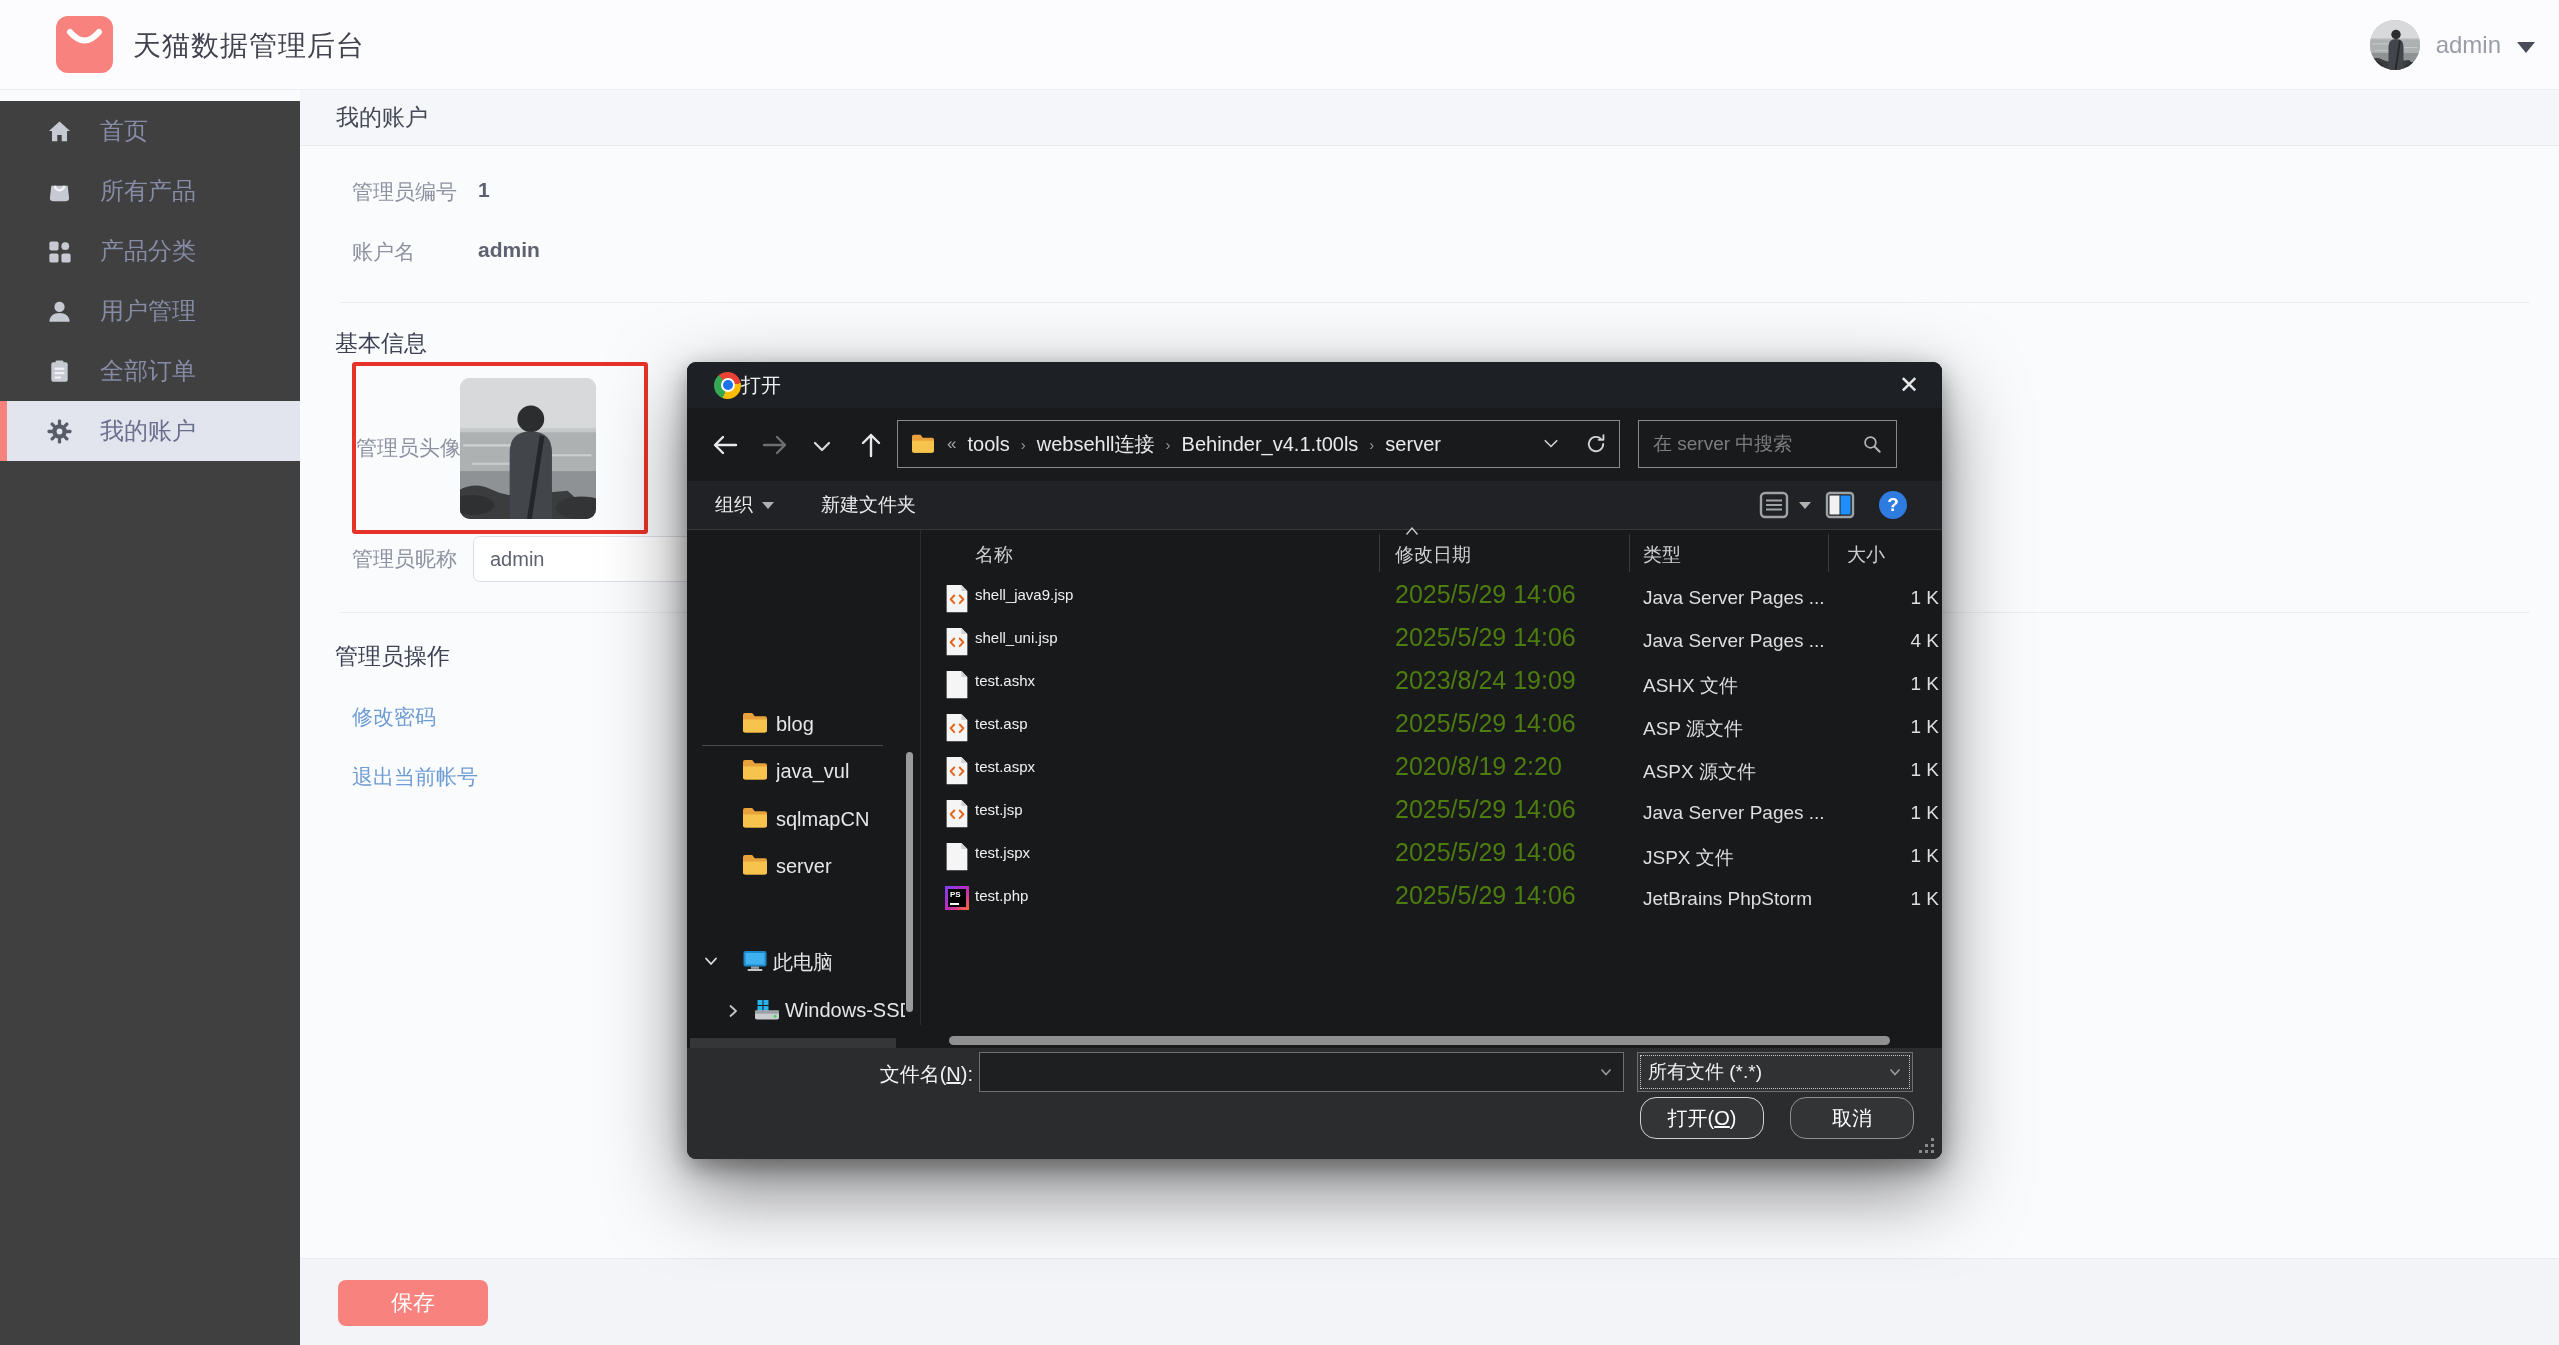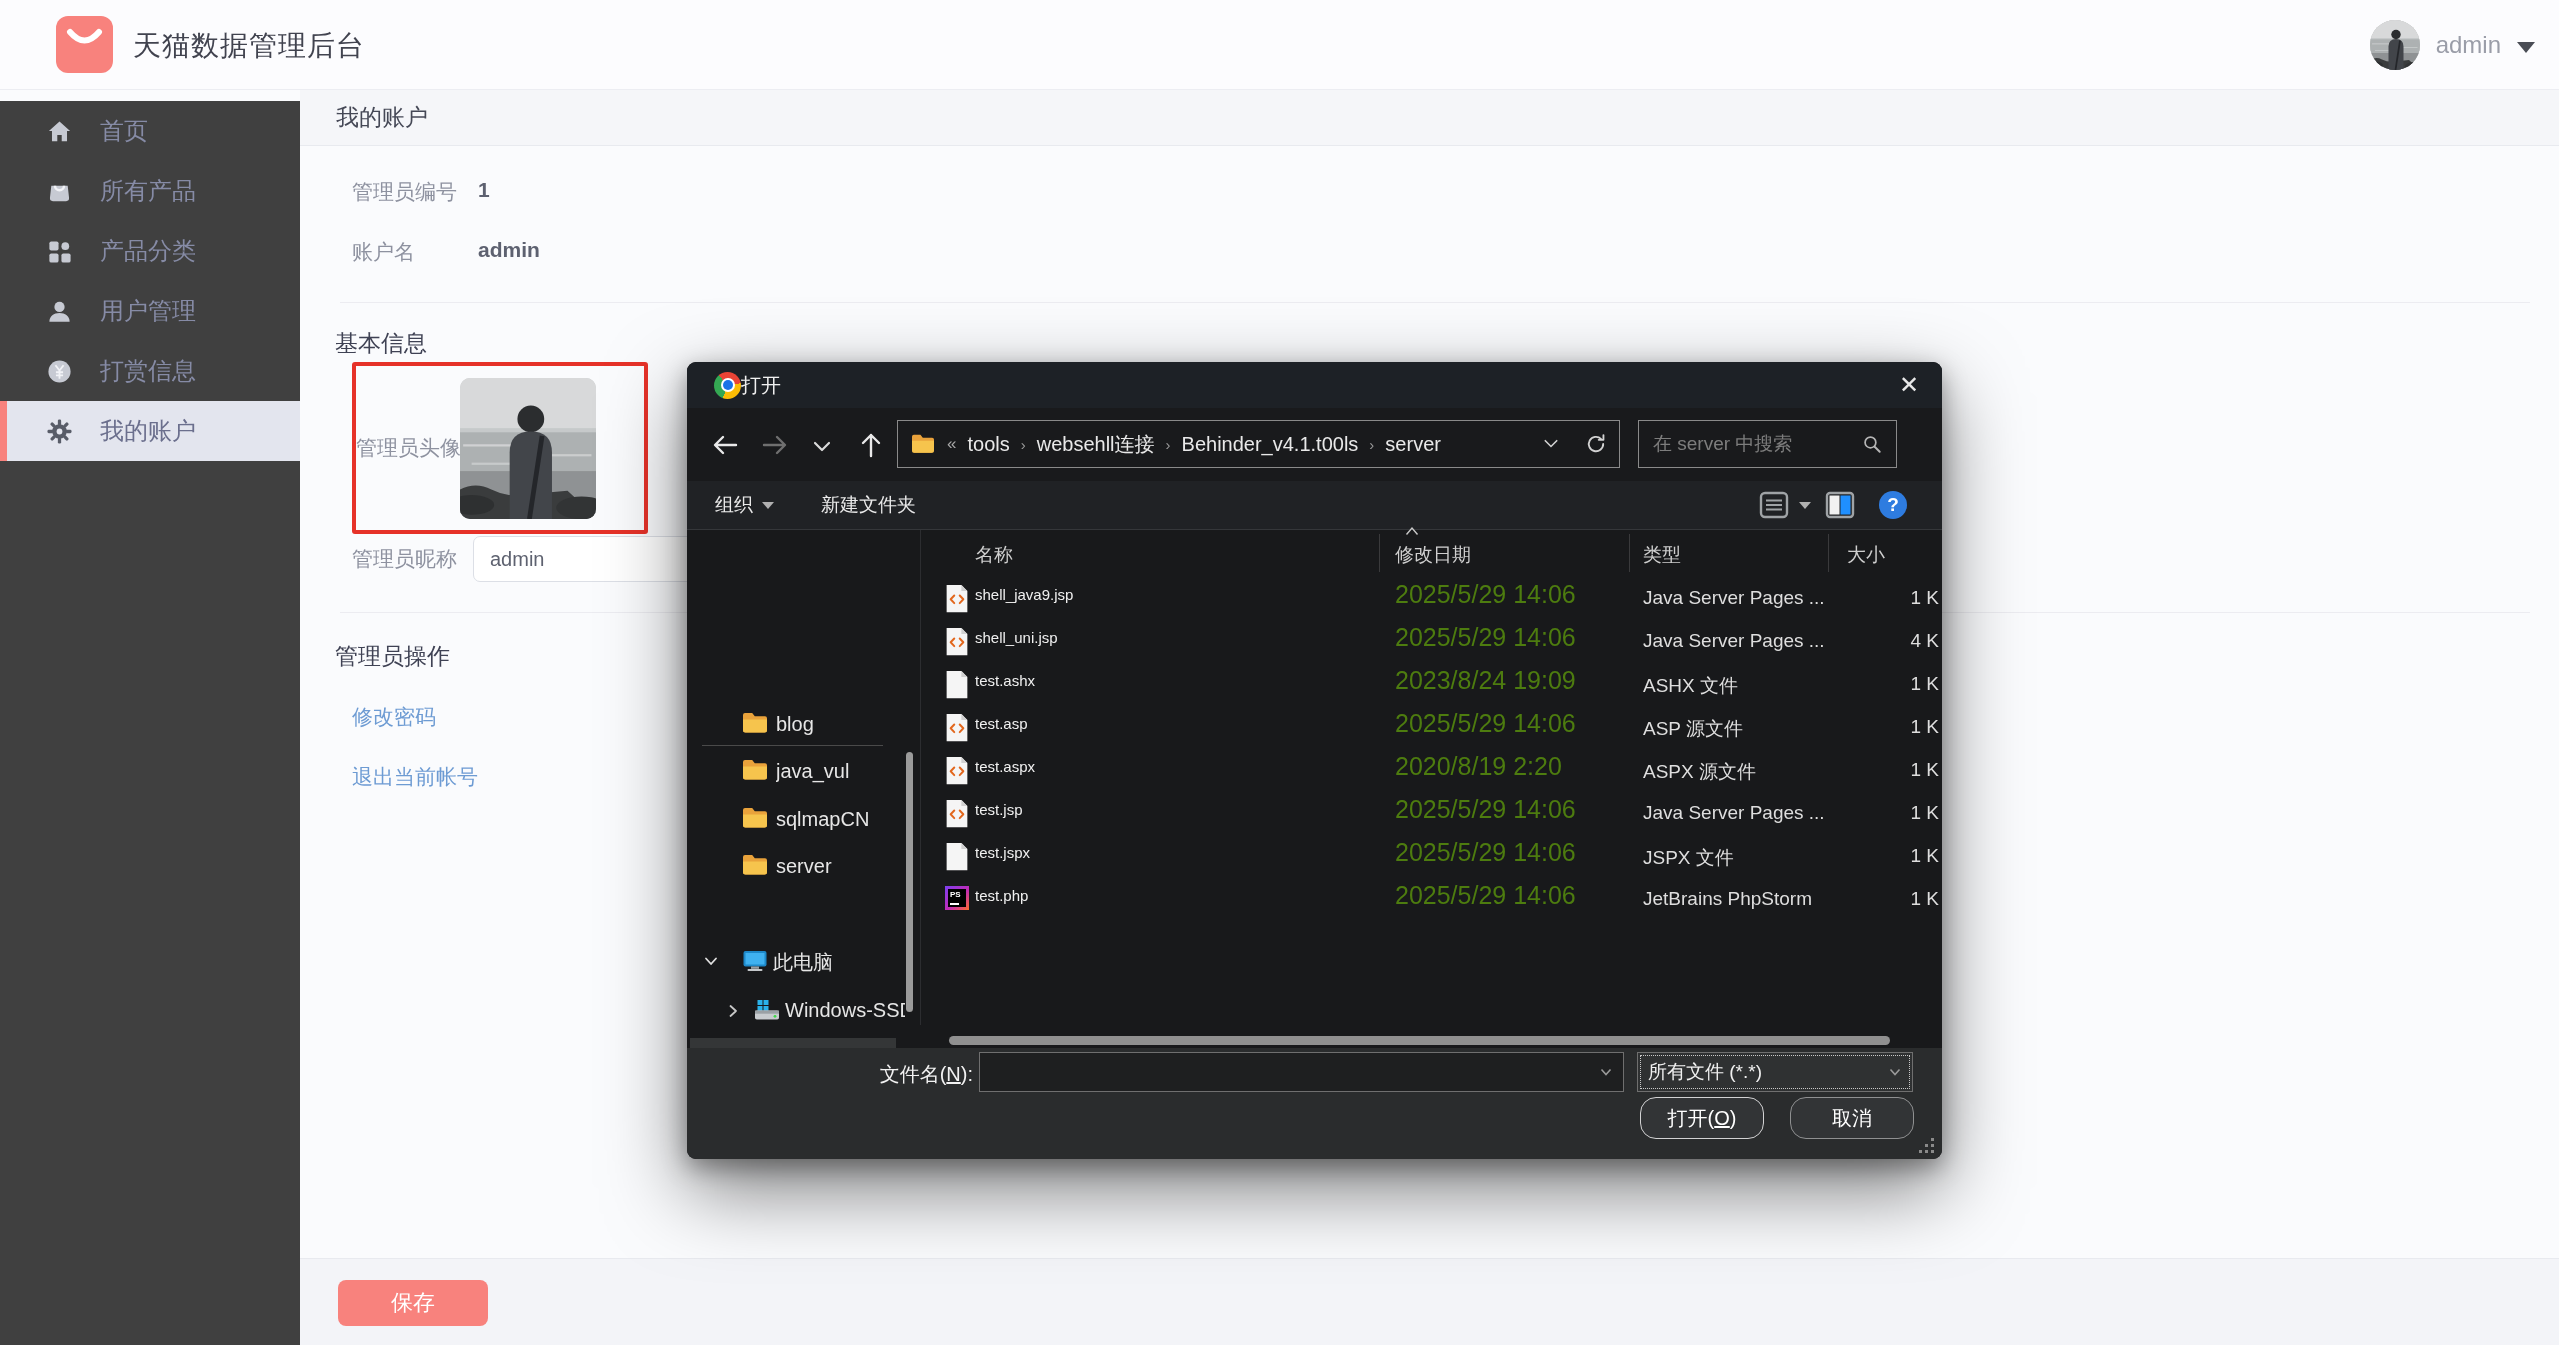--- a/index.html
+++ b/index.html
@@ -178,25 +178,28 @@
           <svg viewBox="0 0 28 28">
             <circle cx="14" cy="9.3" r="5.3"></circle>
             <path d="M3.5 24.5c0-6 4.7-9 10.5-9s10.5 3 10.5 9Z"></path>
           </svg>
         </span>
         <span>用户管理</span>
       </div>
       <div class="side-item">
         <span style="display:flex">
           <svg viewBox="0 0 28 28">
-            <circle cx="14" cy="14" r="11.5"></circle>
-            <path d="M9.8 7.5 14 13l4.2-5.5M14 13v8.5M10.3 14.8h7.4M10.3 18h7.4" fill="none" stroke="#f2f3f7" stroke-width="1.9"></path>
+            <rect x="5.5" y="4.5" width="17" height="20" rx="2"></rect>
+            <rect x="10" y="2.5" width="8" height="4" rx="1.2"></rect>
+            <rect x="9" y="10" width="10" height="2.2" fill="#f2f3f7"></rect>
+            <rect x="9" y="14.6" width="10" height="2.2" fill="#f2f3f7"></rect>
+            <rect x="9" y="19.2" width="6.5" height="2.2" fill="#f2f3f7"></rect>
           </svg>
         </span>
-        <span>打赏信息</span>
+        <span>全部订单</span>
       </div>
       <div class="side-item active">
         <span style="display:flex">
           <svg viewBox="0 0 28 28">
             <circle cx="14" cy="14" r="7.6"></circle>
             <rect x="12.3" y="1.5" width="3.4" height="6" rx="1.4" transform="rotate(0 14 14)"></rect>
             <rect x="12.3" y="1.5" width="3.4" height="6" rx="1.4" transform="rotate(45 14 14)"></rect>
             <rect x="12.3" y="1.5" width="3.4" height="6" rx="1.4" transform="rotate(90 14 14)"></rect>
             <rect x="12.3" y="1.5" width="3.4" height="6" rx="1.4" transform="rotate(135 14 14)"></rect>
             <rect x="12.3" y="1.5" width="3.4" height="6" rx="1.4" transform="rotate(180 14 14)"></rect>

